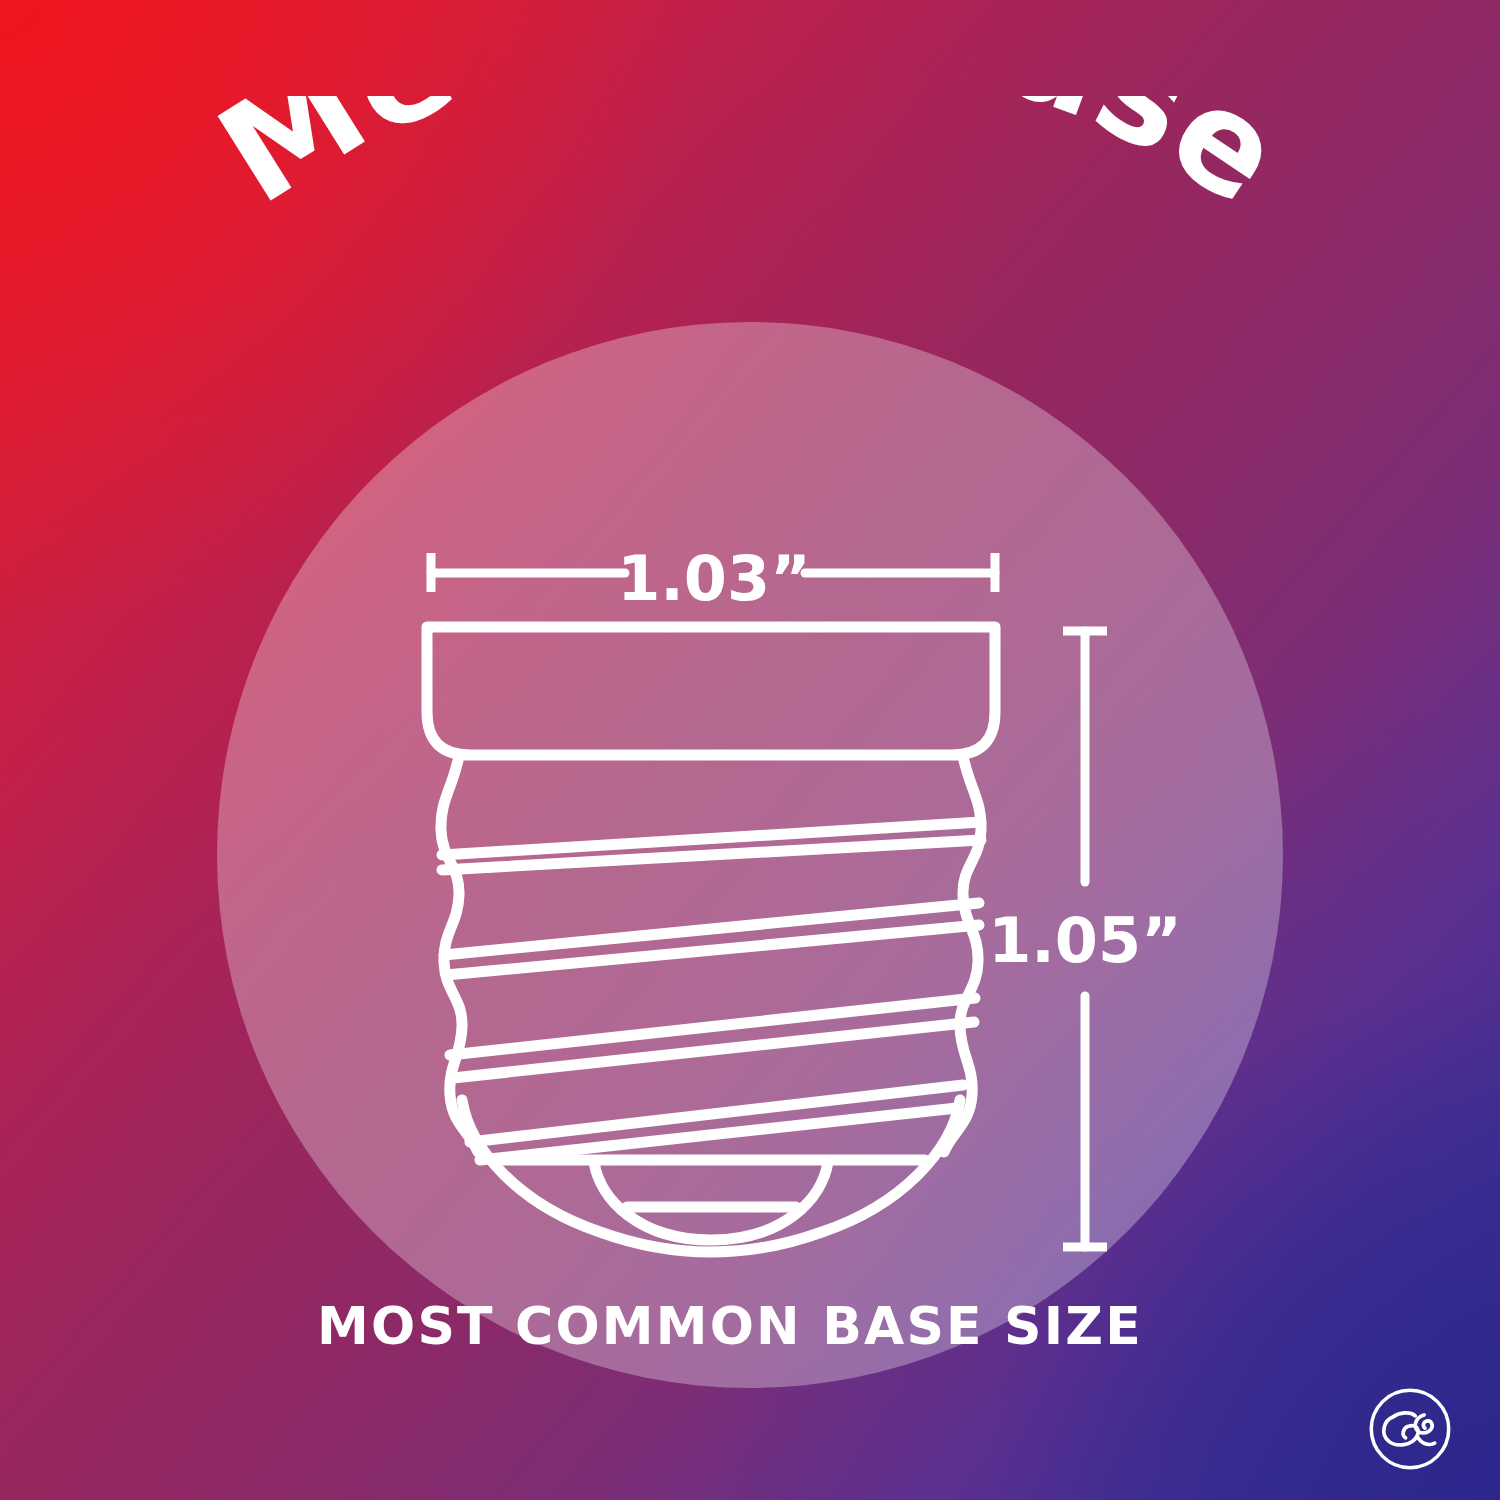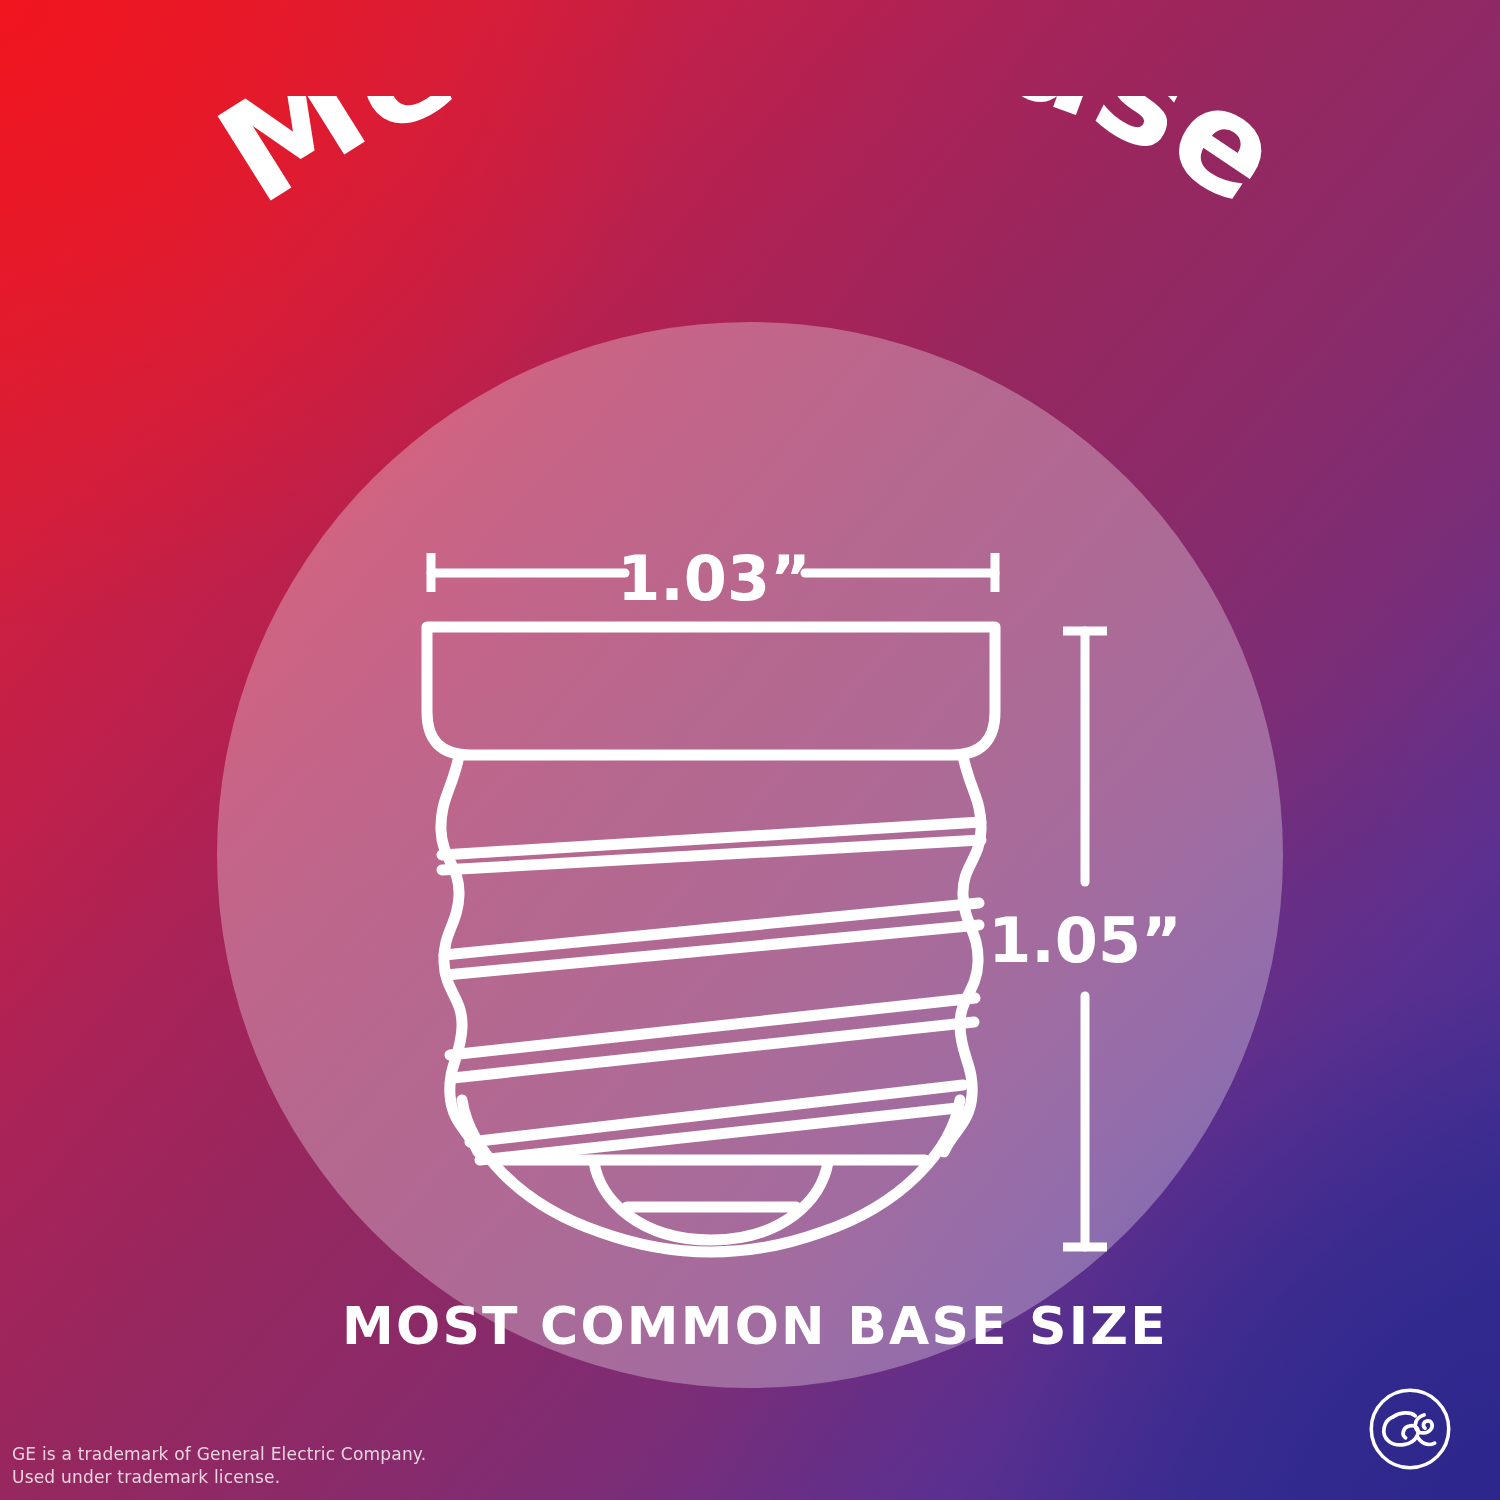--- a/index.html
+++ b/index.html
@@ -89,21 +89,20 @@
     position: absolute;
     left: 0;
     top: 1296px;
     width: 1460px;
     text-align: center;
     color: #ffffff;
     font-family: "DejaVu Sans", sans-serif;
     font-size: 52px;
     font-weight: 600;
     letter-spacing: 2.2px;
-    margin-left: 25px;
   }
 
   .legal {
     position: absolute;
     left: 12px;
     top: 1443px;
     color: rgba(255,255,255,0.80);
     font-family: "DejaVu Sans", sans-serif;
     font-size: 17px;
     line-height: 1.38;
@@ -207,24 +206,20 @@
       <path d="M 594,1162
                C 600,1200 640,1240 711,1240
                C 782,1240 822,1200 828,1162"></path>
 
       <path d="M 627,1207 L 796,1207"></path>
     </g>
   </svg>
 
   <div class="caption">MOST COMMON BASE SIZE</div>
 
-  <div class="legal">
-    <div>GE is a trademark of General Electric Company.</div>
-    <div>Used under trademark license.</div>
-  </div>
 
   <svg class="ge-logo" viewBox="0 0 100 100">
     <circle cx="50" cy="50" r="44" fill="none" stroke="#ffffff" stroke-width="4"></circle>
     <path d="M 31,36
              C 20,40 16,56 26,64
              C 35,71 52,69 58,58
              C 62,50 56,44 48,47
              C 42,49 40,57 45,60" fill="none" stroke="#ffffff" stroke-width="4.2" stroke-linecap="round"></path>
     <path d="M 58,58 C 62,66 70,70 78,66" fill="none" stroke="#ffffff" stroke-width="4.2" stroke-linecap="round"></path>
     <path d="M 66,34

